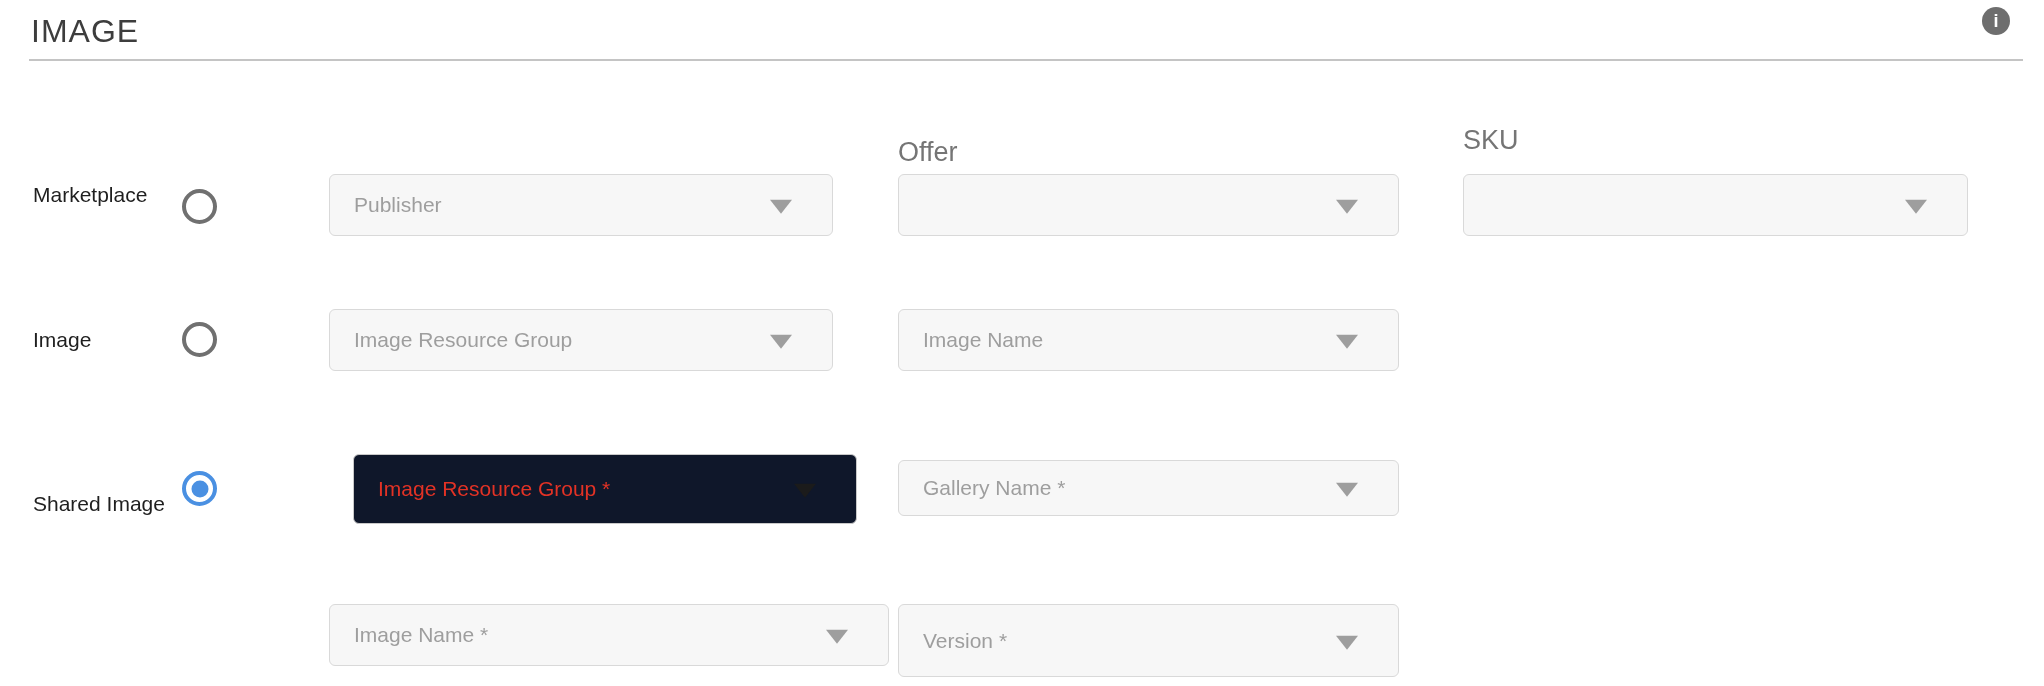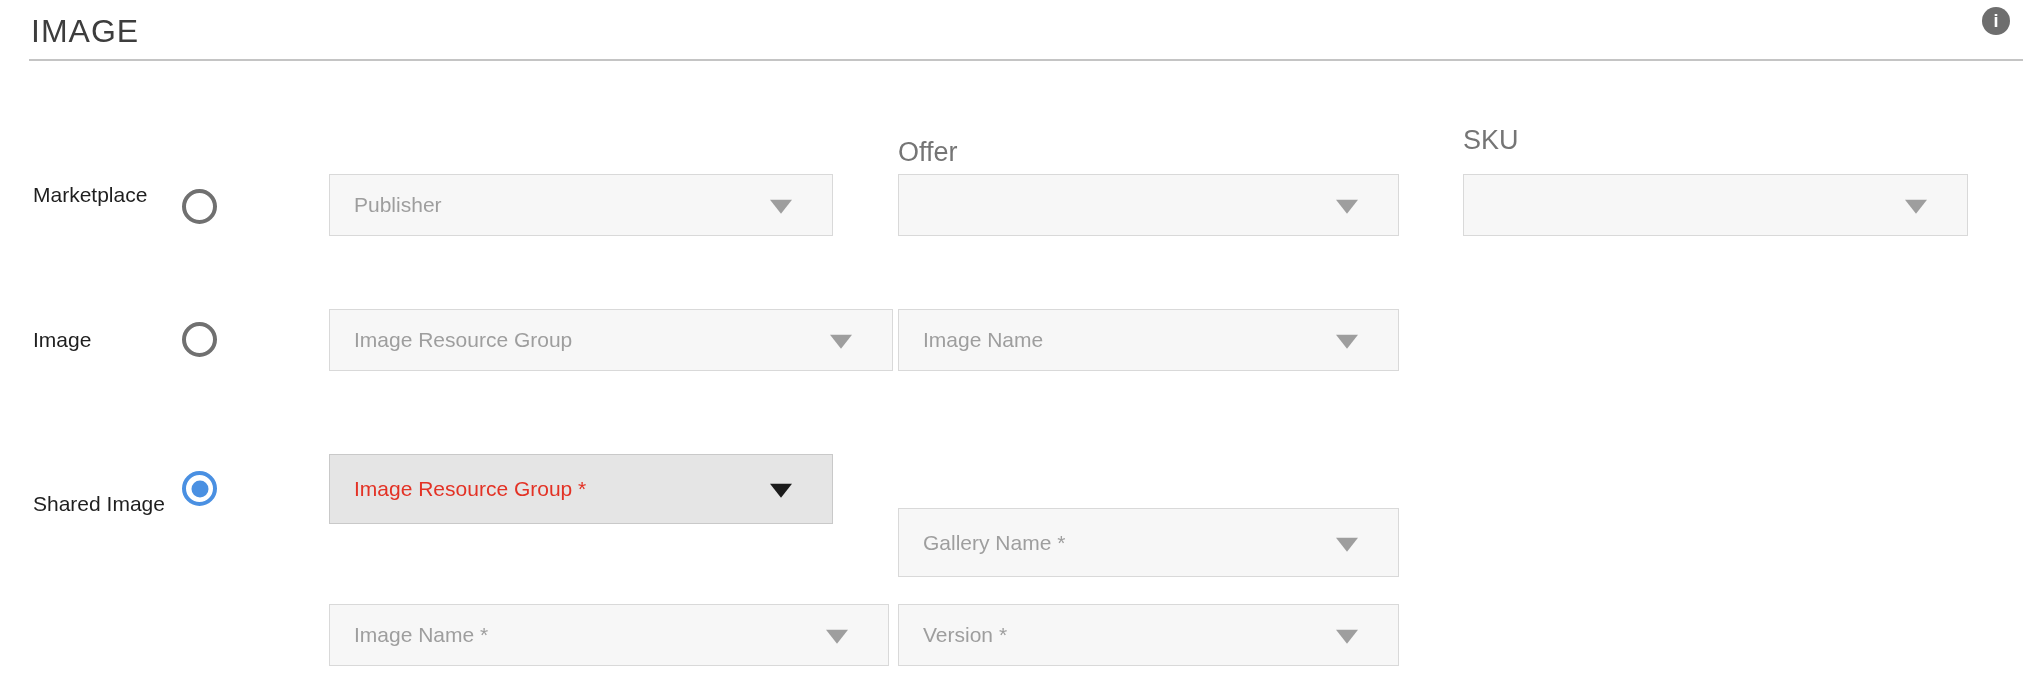--- a/index.html
+++ b/index.html
@@ -90,21 +90,21 @@
     font-size: 27px;
     color: #757575;
     line-height: 24px;
     white-space: nowrap;
   }
   .dd {
     position: absolute;
     box-sizing: border-box;
     background: #f7f7f7;
     border: 1.5px solid #d9d9d9;
-    border-radius: 0;
+    border-radius: 6px;
     cursor: pointer;
   }
   .dd-text {
     position: absolute;
     left: 24px;
     top: 50%;
     transform: translateY(-50%);
     font-size: 21px;
     color: #9e9e9e;
     white-space: nowrap;
@@ -114,22 +114,23 @@
     right: 40px;
     top: 50%;
     transform: translateY(-38%);
     width: 0;
     height: 0;
     border-left: 11px solid transparent;
     border-right: 11px solid transparent;
     border-top: 14px solid #9e9e9e;
   }
   .dd.active {
-    background: #e5e5e5;
+    background: #0f172a;
     border-color: #c9c9c9;
+    margin-left: 24px;
   }
   .dd.active .dd-text {
     color: #e33225;
   }
   .dd.active .caret {
     border-top-color: #1b1b1b;
   }
 </style>
 </head>
 <body>
@@ -156,46 +157,46 @@
 
   <div class="field-label" style="left:1463px; top:128px;">SKU</div>
   <div class="dd" style="left:1463px; top:174px; width:505px; height:62px;">
     <span class="dd-text"></span>
     <span class="caret"></span>
   </div>
 
   <div class="row-label" style="left:33px; top:327px;">Image</div>
   <div class="radio" style="left:182px; top:322px;"></div>
 
-  <div class="dd" style="left:329px; top:309px; width:564px; height:62px;text-align:right;">
+  <div class="dd" style="left:329px; top:309px; width:504px; height:62px;text-align:right;">
     <span class="dd-text">Image Resource Group</span>
     <span class="caret"></span>
   </div>
 
   <div class="dd" style="left:898px; top:309px; width:501px; height:62px;">
     <span class="dd-text">Image Name</span>
     <span class="caret"></span>
   </div>
 
   <div class="row-label" style="left:33px; top:491px;">Shared Image</div>
   <div class="radio checked" style="left:182px; top:471px;"></div>
 
   <div class="dd active" style="left:329px; top:454px; width:504px; height:70px;">
     <span class="dd-text">Image Resource Group *</span>
     <span class="caret"></span>
   </div>
 
-  <div class="dd" style="left:898px; top:460px; width:501px; height:69px;margin-top:48px;">
+  <div class="dd" style="left:898px; top:460px; width:501px; height:56px;">
     <span class="dd-text">Gallery Name *</span>
     <span class="caret"></span>
   </div>
 
   <div class="dd" style="left:329px; top:604px; width:560px; height:62px;">
     <span class="dd-text">Image Name *</span>
     <span class="caret"></span>
   </div>
 
-  <div class="dd" style="left:898px; top:604px; width:501px; height:62px;">
+  <div class="dd" style="left:898px; top:604px; width:501px; height:73px;">
     <span class="dd-text">Version *</span>
     <span class="caret"></span>
   </div>
 
 </div>
 
 </body></html>

